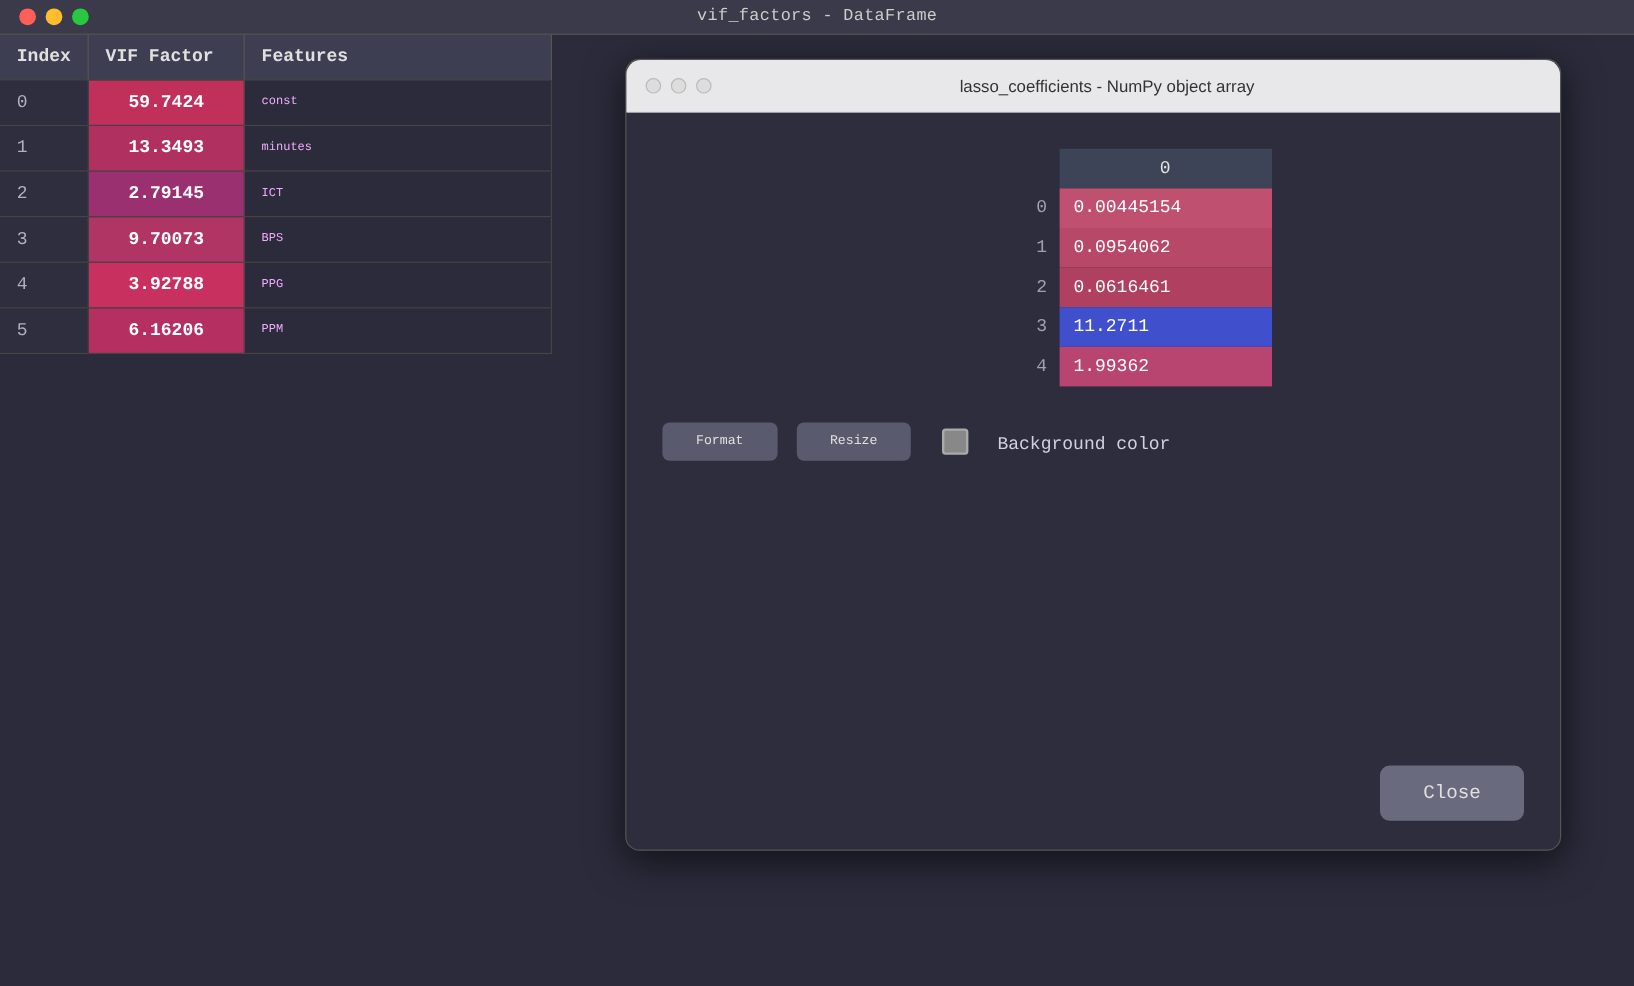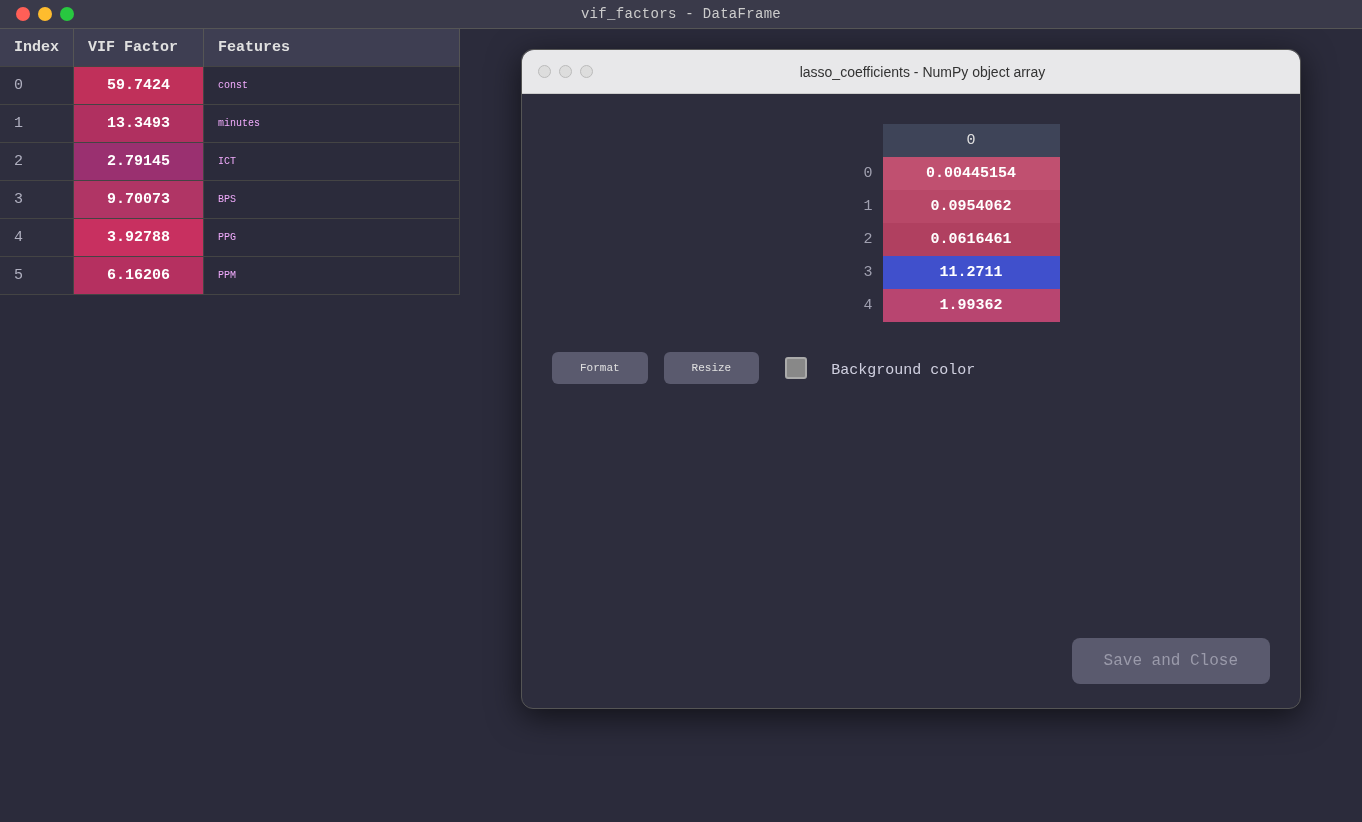--- a/index.html
+++ b/index.html
@@ -191,22 +191,21 @@
       font-size: 15px;
     }
     .numpy-table td.np-idx {
       color: #a0a0b0;
       text-align: right;
       padding-right: 10px;
       background: #2d2d3d;
       width: 30px;
     }
     .numpy-table td.np-val {
-      text-align: center;
-      font-weight: bold;
+      font-weight: normal;
       color: #fff;
       width: 177px;
     }
     .np-pink-light  { background: #c05070; }
     .np-pink-mid    { background: #b84868; }
     .np-pink-deep   { background: #b04060; }
     .np-blue        { background: #4050cc; }
     .np-pink-soft   { background: #b84570; }
 
     
@@ -381,19 +380,19 @@
           <button class="btn-gray">Resize</button>
           <div class="bg-color-control">
             <span class="bg-color-swatch"></span>
             <span>Background color</span>
           </div>
         </div>
 
       </div>
 
       <div class="dialog-footer">
-        <button class="btn-save-close">Save and Close</button>
+        <button class="btn-close">Close</button>
       </div>
 
     </div>
   </div>
 
 </div>
 
 </body></html>

